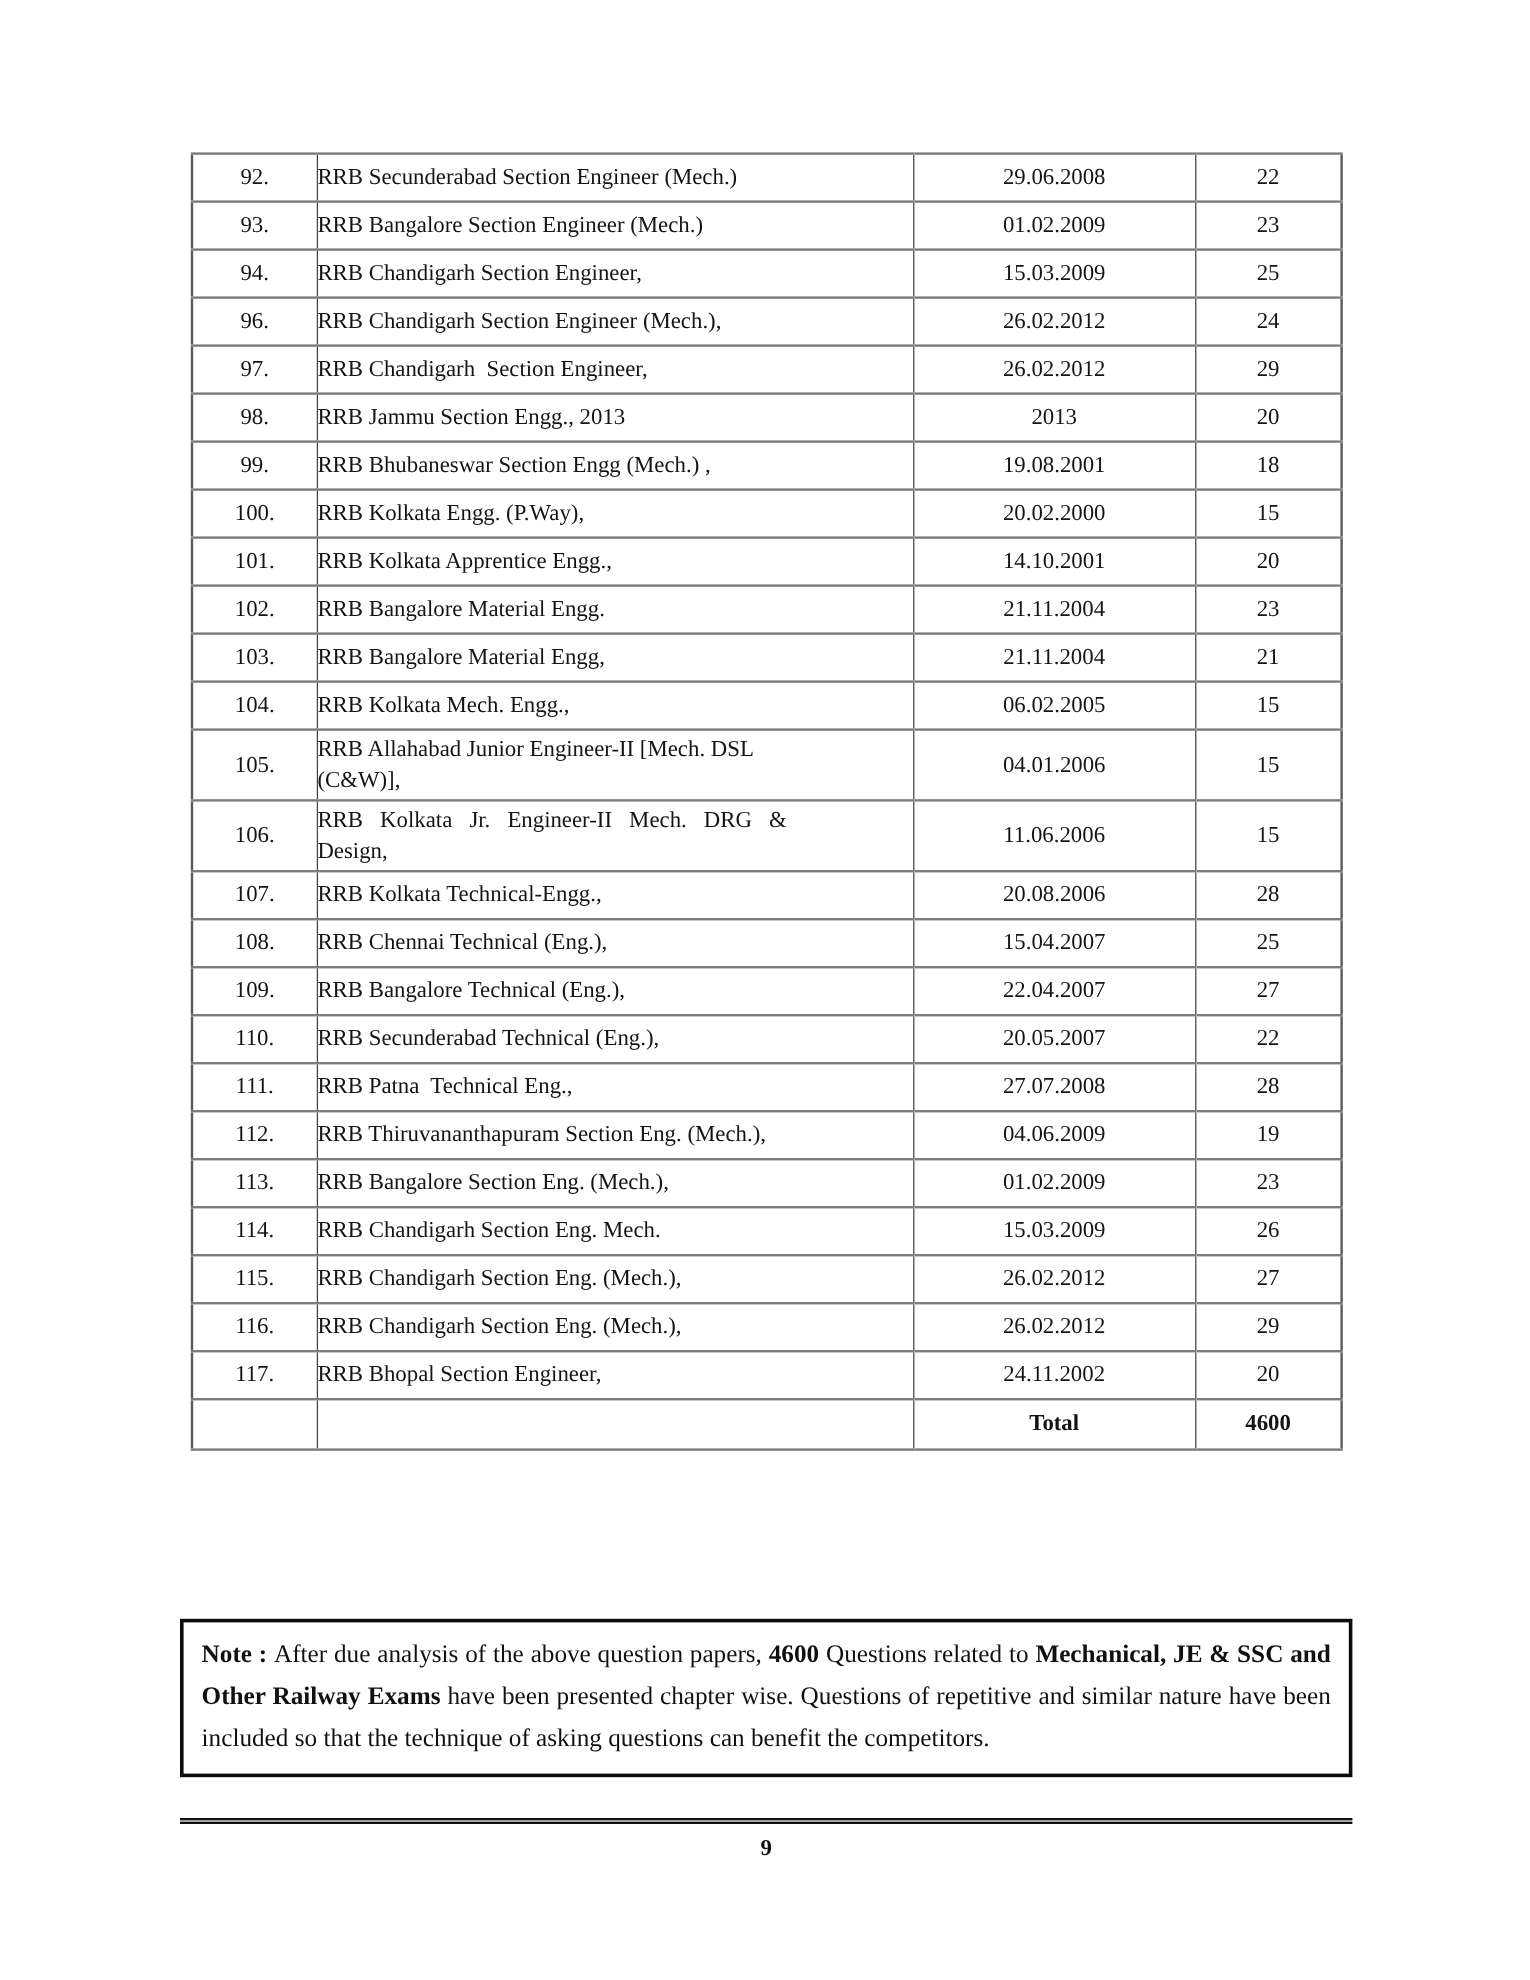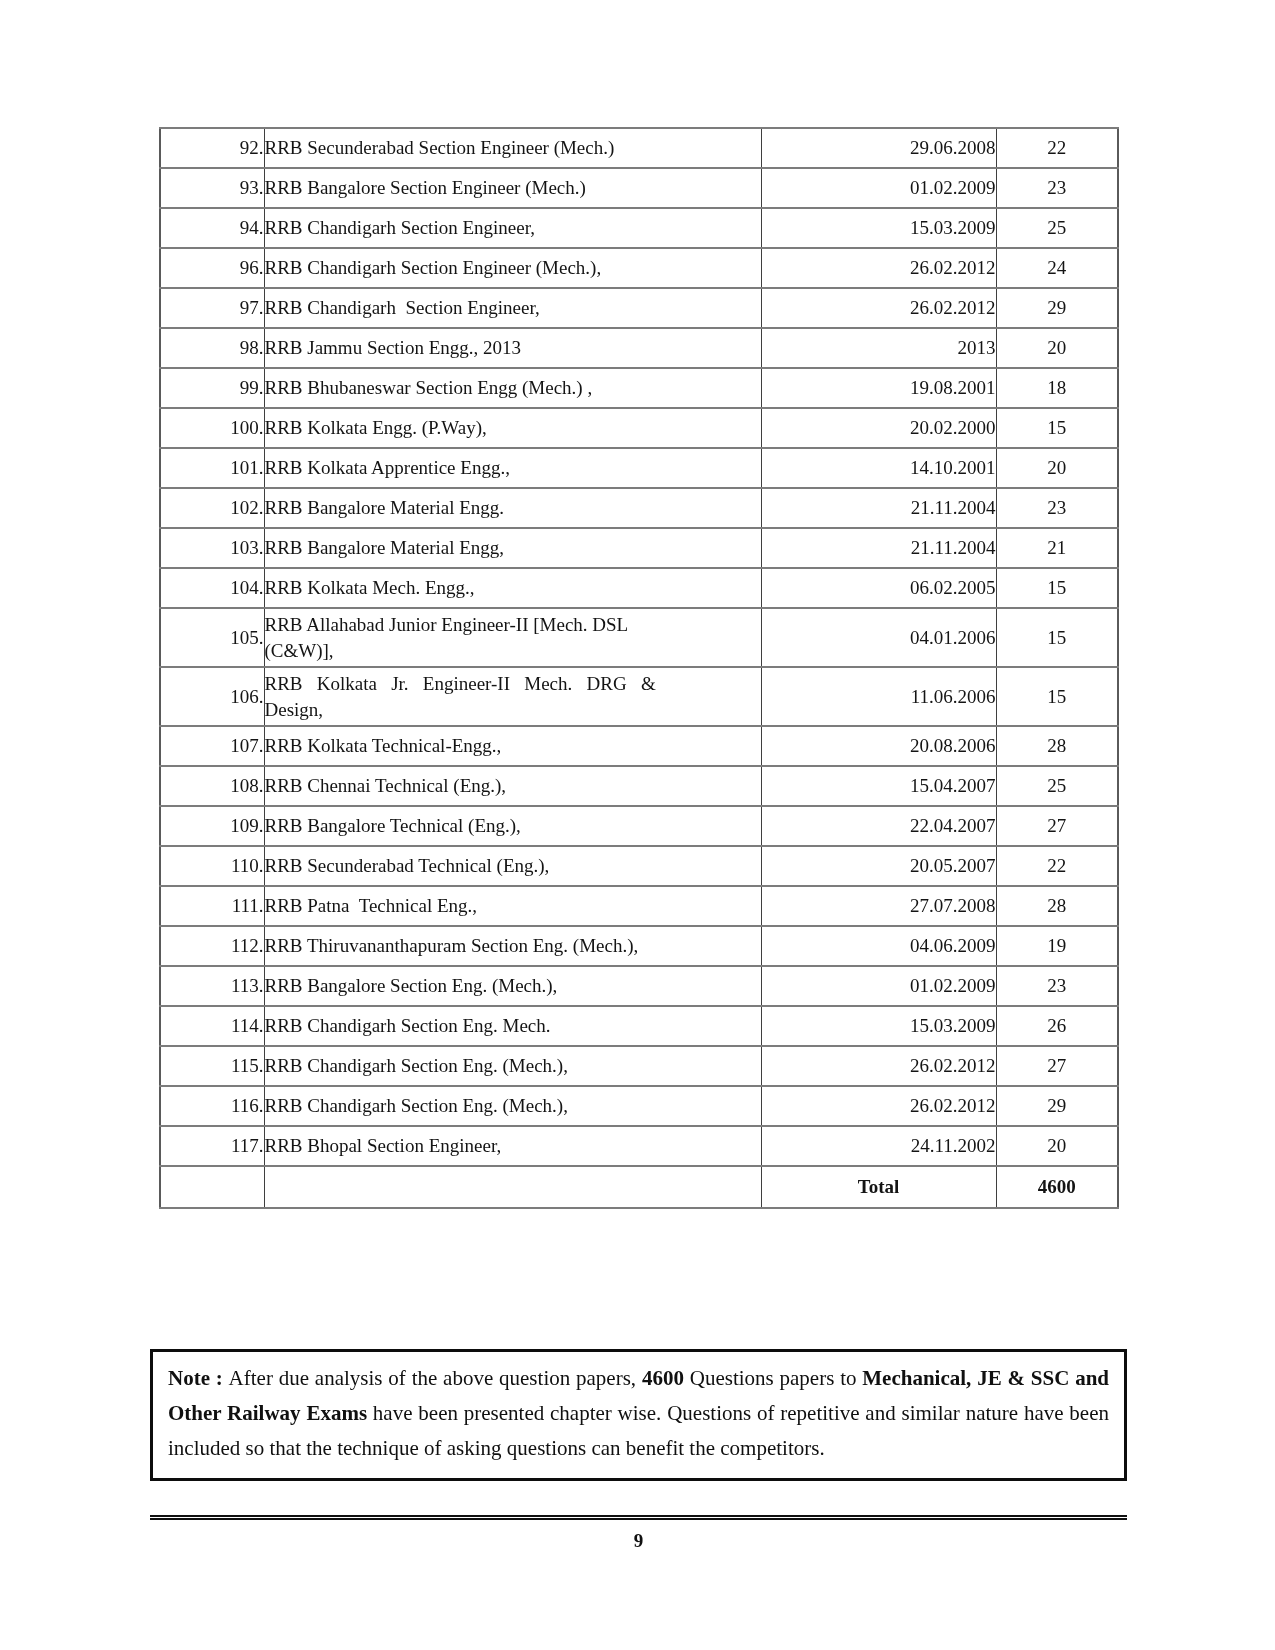--- a/index.html
+++ b/index.html
@@ -39,28 +39,28 @@
     font-size: 19px;
     line-height: 26px;
     vertical-align: middle;
     padding: 0;
     overflow: hidden;
   }
   table.papers-table tr { height: 40px; }
   table.papers-table tr.tall { height: 59px; }
   table.papers-table tr.total-row { height: 42px; }
 
-  .td-serial { text-align: right; }
+  .td-serial { text-align: center; }
   .td-name {
     text-align: left;
     padding: 2px 8px 2px 11px;
     white-space: pre-wrap;
     margin-left: 38px;
   }
-  .td-date { text-align: right; padding-left: 12px; }
+  .td-date { text-align: center; padding-left: 12px; }
   .td-count { text-align: center; }
   .total-label, .total-value {
     font-weight: bold;
     text-align: center;
     padding-left: 0;
   }
 
   
   .note-box {
     position: absolute;
@@ -273,20 +273,20 @@
       <tr class="total-row">
         <td class="td-serial"></td>
         <td class="td-name"></td>
         <td class="td-date total-label">Total</td>
         <td class="td-count total-value">4600</td>
       </tr>
     </tbody>
   </table>
 
   <div class="note-box">
-    <p class="note-text"><b>Note : </b><span>After due analysis of the above question papers, </span><b>4600</b><span> Questions papers to </span><b>Mechanical, JE &amp; SSC and Other Railway Exams</b><span> have been presented chapter wise. Questions of repetitive and similar nature have been included so that the technique of asking questions can benefit the competitors.</span></p>
+    <p class="note-text"><b>Note : </b><span>After due analysis of the above question papers, </span><b>4600</b><span> Questions related to </span><b>Mechanical, JE &amp; SSC and Other Railway Exams</b><span> have been presented chapter wise. Questions of repetitive and similar nature have been included so that the technique of asking questions can benefit the competitors.</span></p>
   </div>
 
   <div class="footer-rule"></div>
 
   <div class="page-number">9</div>
 
 </div>
 
 </body></html>

